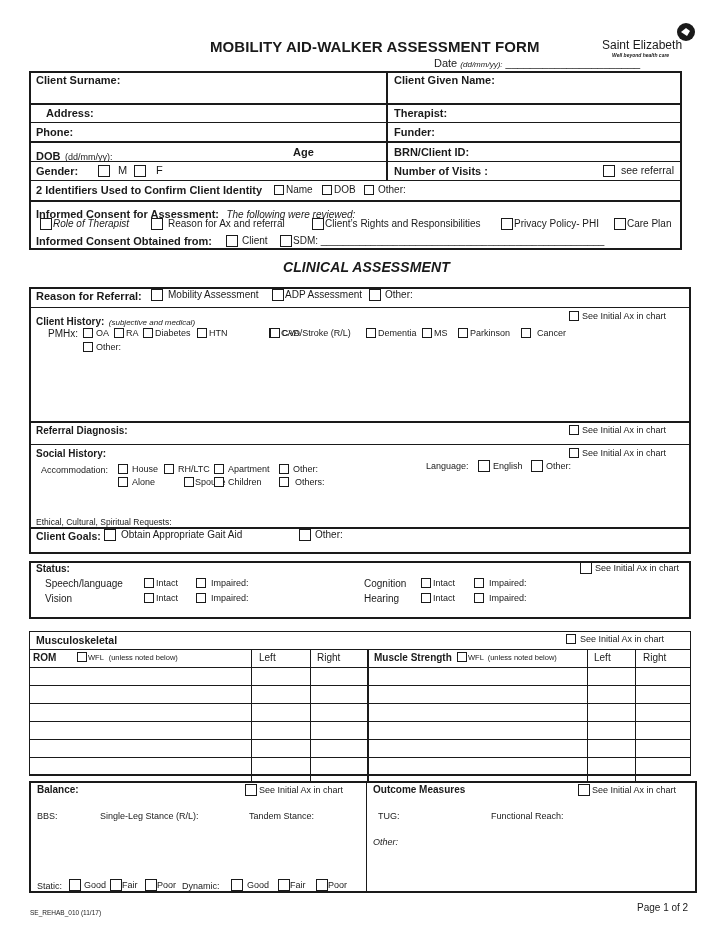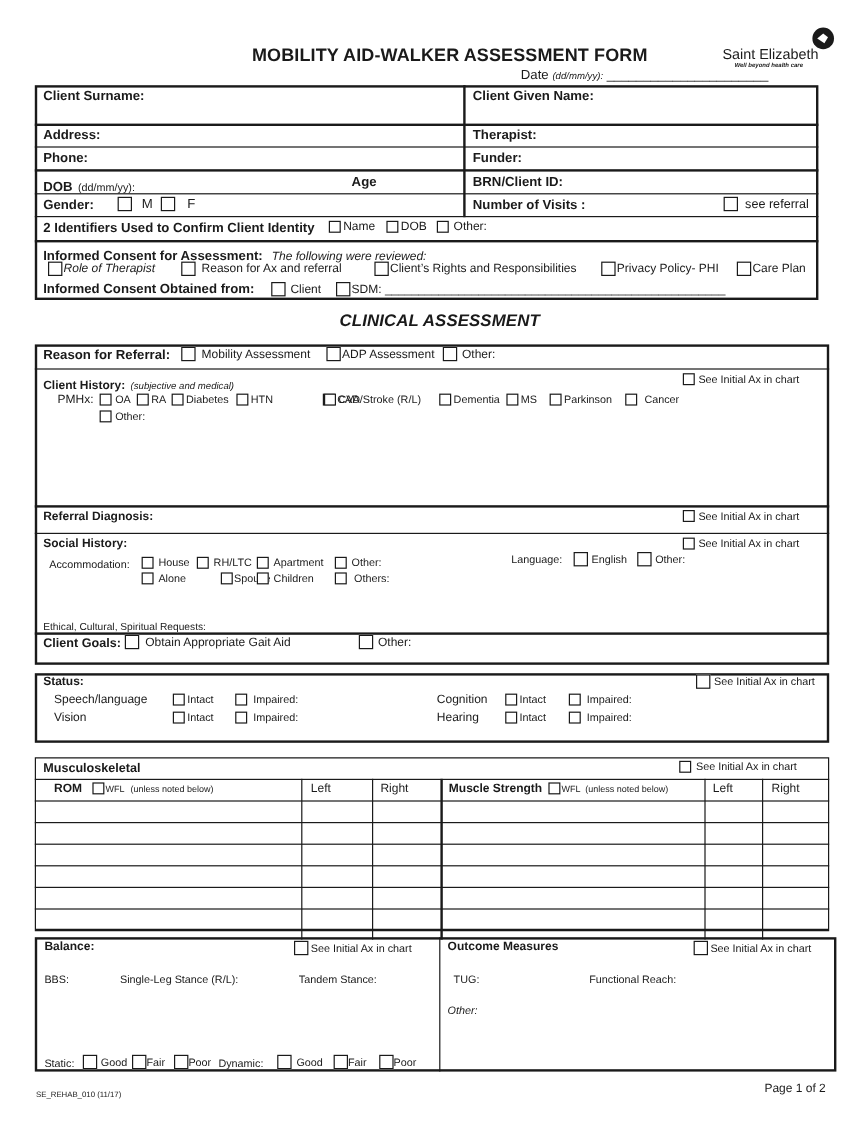--- a/index.html
+++ b/index.html
@@ -46,21 +46,21 @@
 <div class="vl2" style="left:386px;top:71px;height:110px;"></div>
 <div class="hl2" style="left:29px;top:103px;width:653px;"></div>
 <div class="hl" style="left:29px;top:122px;width:653px;"></div>
 <div class="hl2" style="left:29px;top:141px;width:653px;"></div>
 <div class="hl" style="left:29px;top:161px;width:653px;"></div>
 <div class="hl" style="left:29px;top:180px;width:653px;"></div>
 <div class="hl2" style="left:29px;top:200px;width:653px;"></div>
 
 <div class="abs lbl" style="left:36px;top:74px;">Client Surname:</div>
 <div class="abs lbl" style="left:394px;top:74px;">Client Given Name:</div>
-<div class="abs lbl" style="left:36px;top:107px;text-align:right;">Address:</div>
+<div class="abs lbl" style="left:46px;top:107px;text-align:right;">Address:</div>
 <div class="abs lbl" style="left:394px;top:107px;">Therapist:</div>
 <div class="abs lbl" style="left:36px;top:126px;">Phone:</div>
 <div class="abs lbl" style="left:394px;top:126px;">Funder:</div>
 
 <div class="abs" style="left:36px;top:146px;">
   <span class="lbl">DOB</span>
   <span class="xs">(dd/mm/yy):</span>
 </div>
 <div class="abs lbl" style="left:293px;top:146px;">Age</div>
 <div class="abs lbl" style="left:394px;top:146px;">BRN/Client ID:</div>
@@ -224,21 +224,21 @@
     <div class="hl" style="left: 29px; top: 721px; width: 662px;"></div>
     <div class="hl" style="left: 29px; top: 739px; width: 662px;"></div>
     <div class="hl" style="left: 29px; top: 757px; width: 662px;"></div>
     <div class="vl" style="left: 251px; top: 649px; height: 134px;"></div>
     <div class="vl" style="left: 310px; top: 649px; height: 134px;"></div>
     <div class="vl2" style="left: 367px; top: 649px; height: 134px;"></div>
     <div class="vl" style="left: 587px; top: 649px; height: 134px;"></div>
     <div class="vl" style="left: 635px; top: 649px; height: 134px;"></div>
   </div>
 
-<div class="abs lbl" style="left:45px;top:652px;font-size:10px;">ROM</div>
+<div class="abs lbl" style="left:33px;top:652px;font-size:10px;">ROM</div>
 <div class="abs" style="left:77px;top:652px;font-size:7.5px;">
   <span class="cb" style="margin-right:1px;"></span><span>WFL</span>
   <span style="margin-left:3px;">(unless noted below)</span>
 </div>
 <div class="abs" style="left:259px;top:652px;font-size:10px;">Left</div>
 <div class="abs" style="left:317px;top:652px;font-size:10px;">Right</div>
 <div class="abs lbl" style="left:374px;top:652px;font-size:10px;">Muscle Strength</div>
 <div class="abs" style="left:457px;top:652px;font-size:7.5px;">
   <span class="cb" style="margin-right:1px;"></span><span>WFL</span>
   <span style="margin-left:2px;">(unless noted below)</span>

